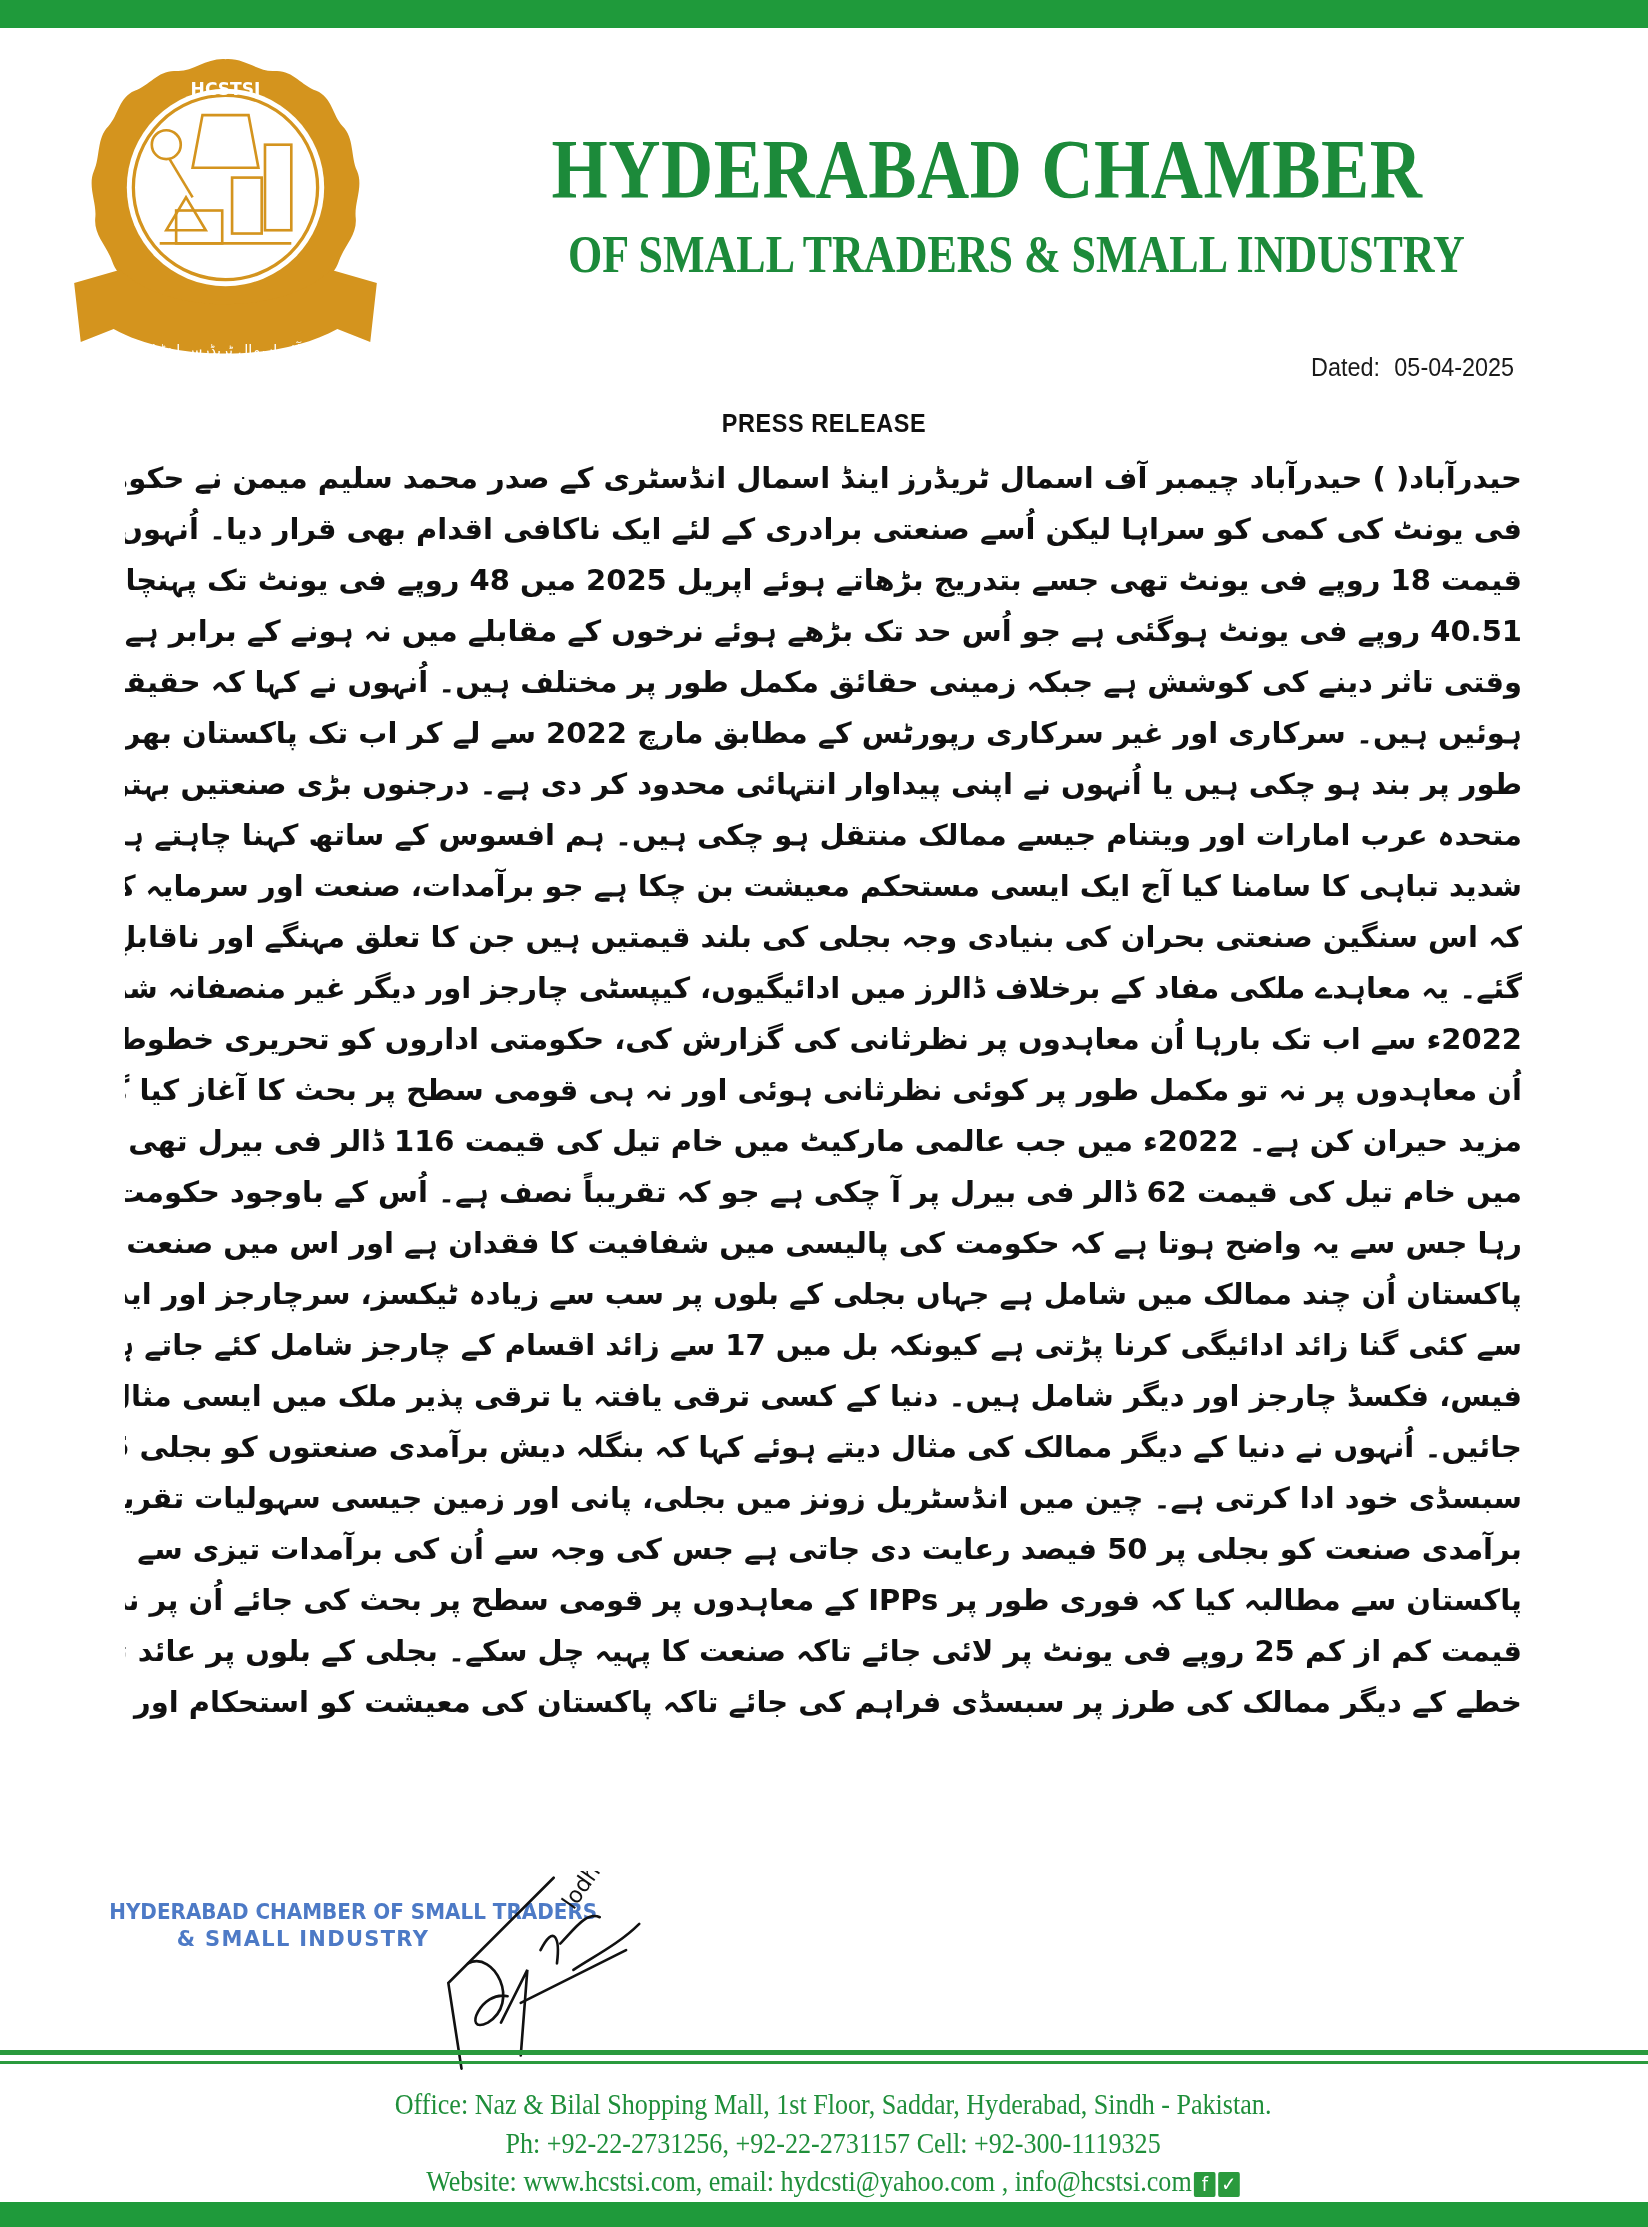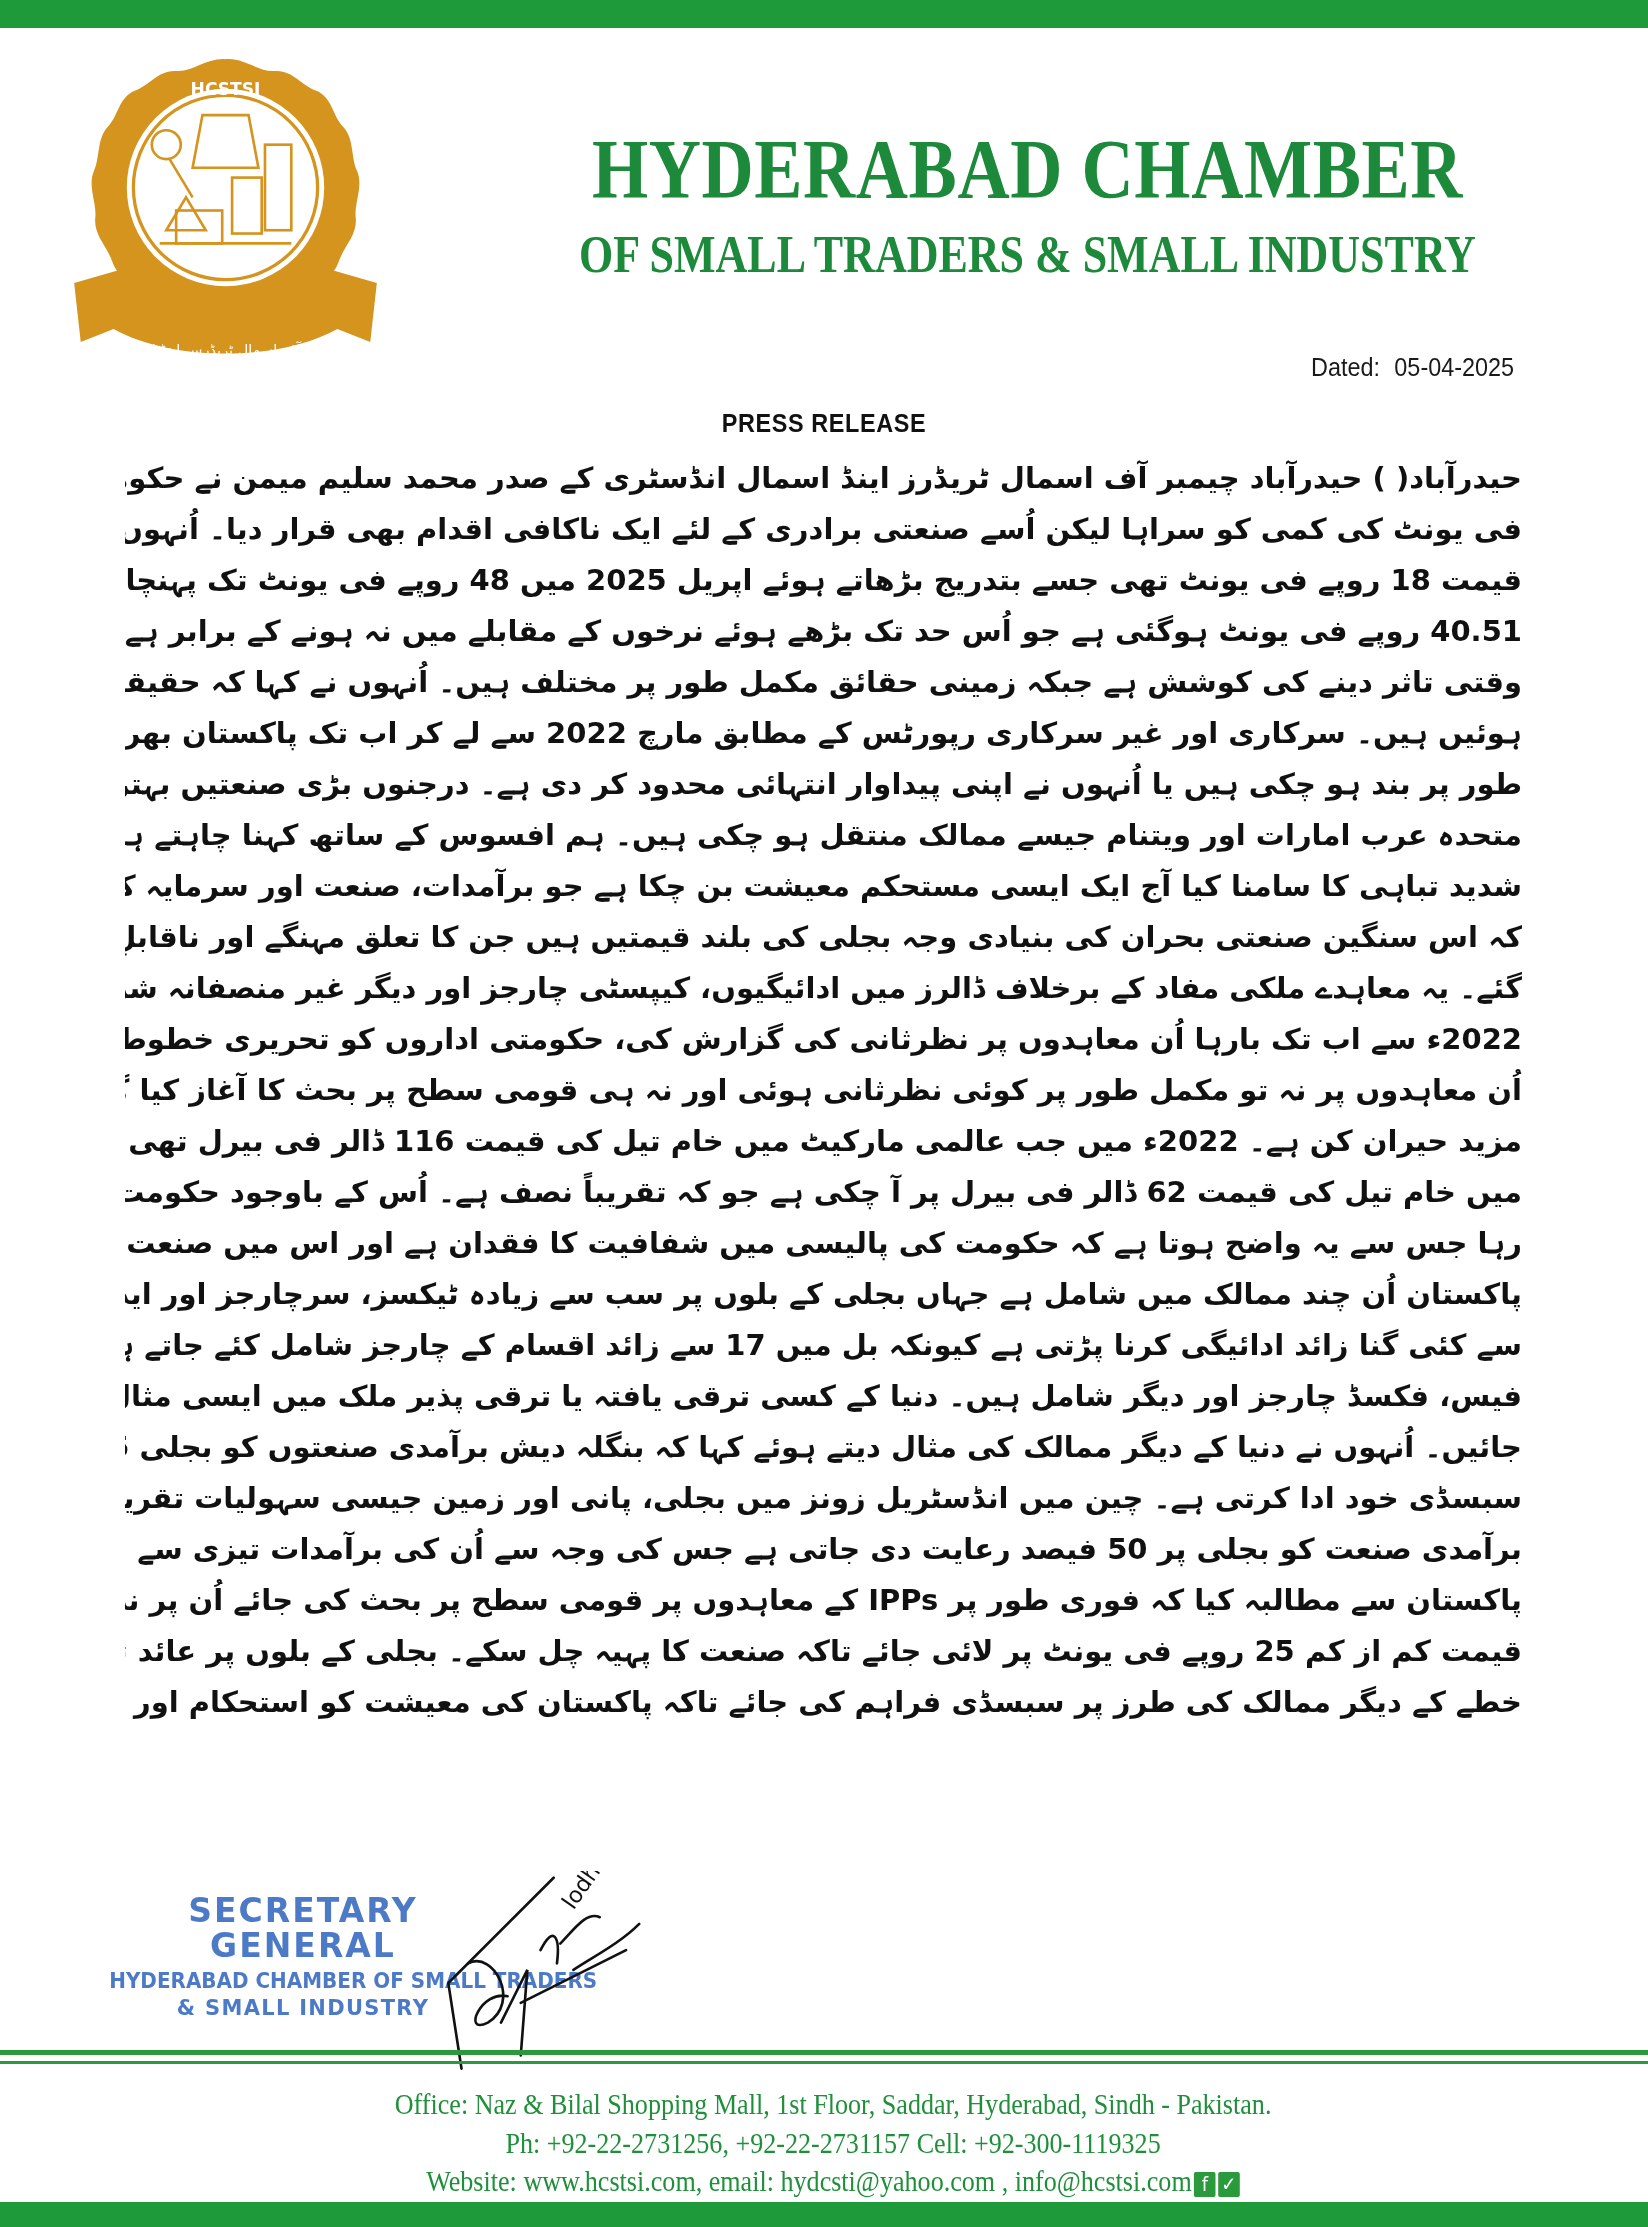--- a/index.html
+++ b/index.html
@@ -4,21 +4,21 @@
 <style>
   html, body { margin: 0; padding: 0; background: #ffffff; }
   body { width: 1648px; height: 2227px; position: relative; overflow: hidden; font-family: "Liberation Serif", serif; }
   .bar-top { position: absolute; left: 0; top: 0; width: 1648px; height: 28px; background: #1f9a3b; }
   .bar-bottom { position: absolute; left: 0; top: 2202px; width: 1648px; height: 26px; background: #1f9a3b; }
   .rule1 { position: absolute; left: 0; top: 2050px; width: 1648px; height: 5.3px; background: #2a9a3d; }
   .rule2 { position: absolute; left: 0; top: 2061px; width: 1648px; height: 3.3px; background: #2a9a3d; }
 
   .logo { position: absolute; left: 61px; top: 46px; width: 329px; height: 329px; }
 
-  .org-title { position: absolute; left: 474px; top: 128px; width: 1107px; text-align: center;
+  .org-title { position: absolute; left: 474px; top: 128px; width: 1107px; 
     font-family: "Liberation Serif", serif; font-weight: bold; color: #1c8a3a; line-height: 1; }
   .org-title .l1 { font-size: 84px; letter-spacing: 0.7px; transform: scaleX(0.86); transform-origin: center; display: block; }
   .org-title .l2 { font-size: 53px; margin-top: 16px; transform: scaleX(0.83); transform-origin: center; display: block; white-space: nowrap; }
 
   .dated { position: absolute; left: 1311px; top: 352px; font-family: "Liberation Sans", sans-serif; font-size: 26px; color: #1a1a1a; transform: scaleX(0.9); transform-origin: left; white-space: nowrap; }
   .dated .sep { display: inline-block; width: 16px; }
 
   .press { position: absolute; left: 0; width: 1648px; top: 408px; text-align: center; font-family: "Liberation Sans", sans-serif; font-weight: bold; font-size: 26px; color: #111; letter-spacing: 0.7px; transform: scaleX(0.9); }
 
   .body-text { position: absolute; left: 125px; top: 453px; width: 1397px; direction: rtl; unicode-bidi: embed;
@@ -99,21 +99,20 @@
   <span class="line">فیس، فکسڈ چارجز اور دیگر شامل ہیں۔ دنیا کے کسی ترقی یافتہ یا ترقی پذیر ملک میں ایسی مثال نہیں ملتی کہ اس قدر زیادہ ٹیکسز اور اضافی چارجز بجلی کے بلوں میں شامل کئے</span>
   <span class="line">جائیں۔ اُنہوں نے دنیا کے دیگر ممالک کی مثال دیتے ہوئے کہا کہ بنگلہ دیش برآمدی صنعتوں کو بجلی 5 روپے فی یونٹ سے بھی کم نرخ پر فراہم کرتا ہے جبکہ حکومت</span>
   <span class="line">سبسڈی خود ادا کرتی ہے۔ چین میں انڈسٹریل زونز میں بجلی، پانی اور زمین جیسی سہولیات تقریباً مفت فراہم کی جاتی ہیں تاکہ سرمایہ کاروں کو راغب کیا جا سکے۔ ویتنام میں</span>
   <span class="line">برآمدی صنعت کو بجلی پر 50 فیصد رعایت دی جاتی ہے جس کی وجہ سے اُن کی برآمدات تیزی سے بڑھ رہی ہیں اور معیشت مضبوط ہو رہی ہے۔ صدر چیمبر نے حکومت</span>
   <span class="line">پاکستان سے مطالبہ کیا کہ فوری طور پر IPPs کے معاہدوں پر قومی سطح پر بحث کی جائے اُن پر نظرثانی کی جائے اور غیر منصفانہ شرائط کو ختم کیا جائے۔ صنعتی صارفین کو بجلی کی</span>
   <span class="line">قیمت کم از کم 25 روپے فی یونٹ پر لائی جائے تاکہ صنعت کا پہیہ چل سکے۔ بجلی کے بلوں پر عائد تمام غیر ضروری ٹیکسز اور سرچارجز ختم کئے جائیں اور برآمدی صنعت کو</span>
   <span class="line last">خطے کے دیگر ممالک کی طرز پر سبسڈی فراہم کی جائے تاکہ پاکستان کی معیشت کو استحکام اور ترقی مل سکے۔</span>
 </div>
 
 <div class="stamp">
-  <span class="s1">SECRETARY GENERAL</span>
   <span class="s2">HYDERABAD CHAMBER OF SMALL TRADERS</span>
   <span class="s3">&amp; SMALL INDUSTRY</span>
 </div>
 
 <svg class="signature" viewBox="0 0 360 320" xmlns="http://www.w3.org/2000/svg">
   <g fill="none" stroke="#111" stroke-width="4" stroke-linecap="round">
     <path d="M200 10 L 40 170 L 60 300"></path>
     <path d="M70 140 C 110 120 150 200 100 230 C 60 250 90 180 130 190"></path>
     <path d="M120 230 L 160 150 L 150 280"></path>
     <path d="M180 120 C 200 80 210 100 205 140"></path>

